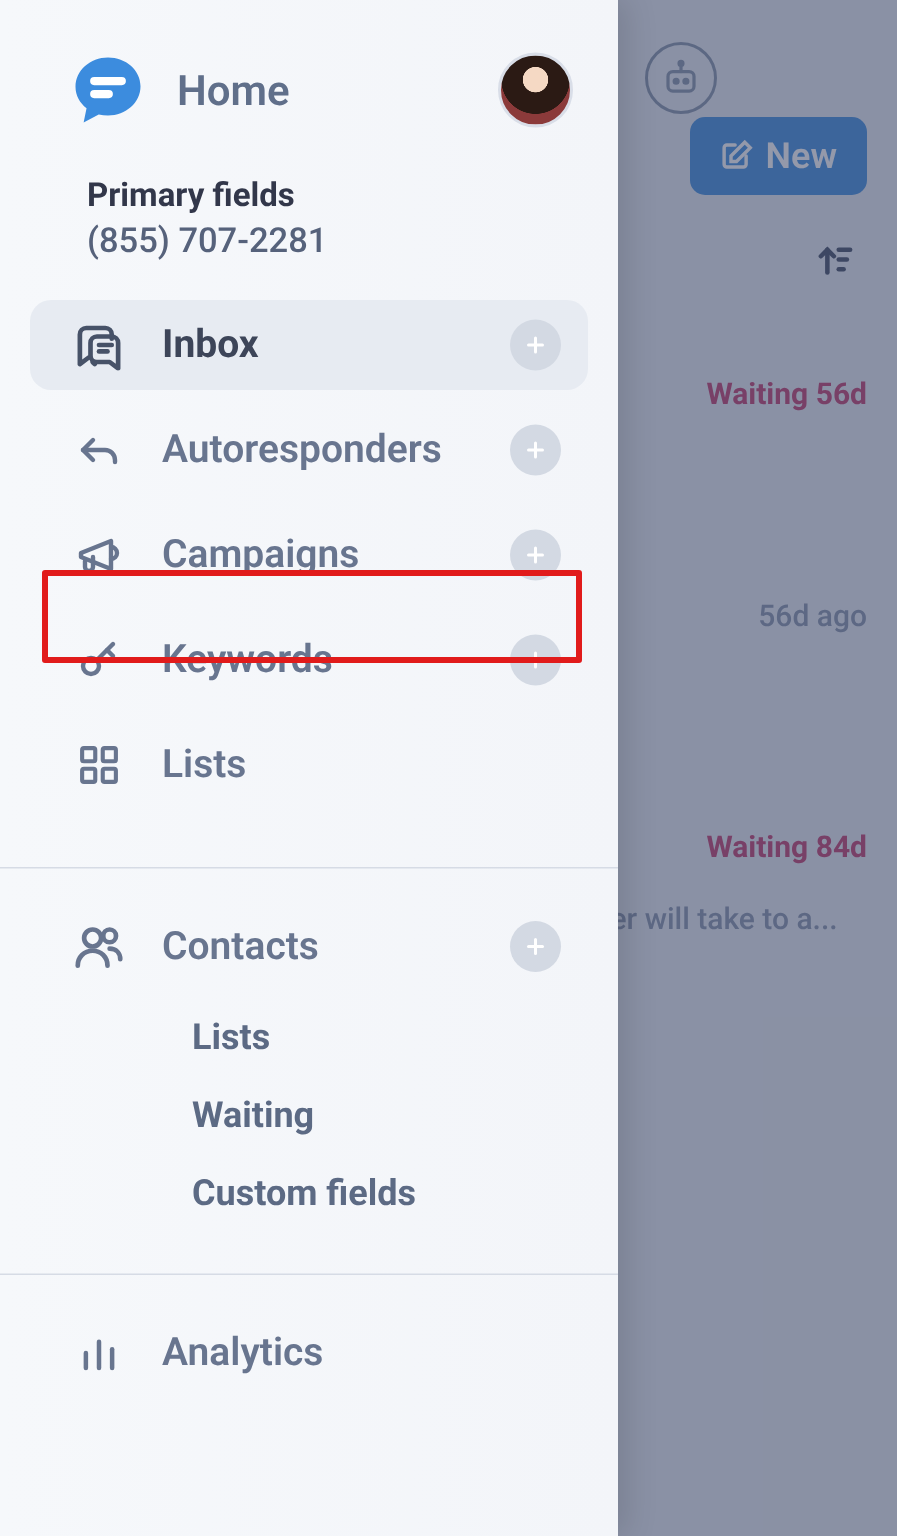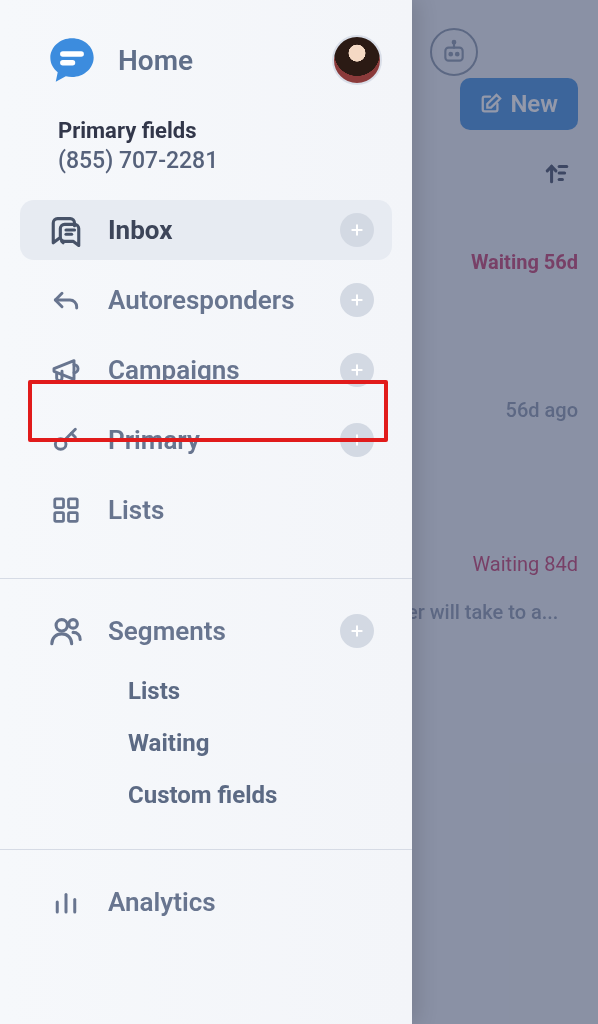--- a/index.html
+++ b/index.html
@@ -8,21 +8,21 @@
 
   
   .bg { position: absolute; inset: 0; background: #e9edf3; }
   .bg-overlay { position: absolute; top:0; right:0; width: 186px; height: 1024px; background: rgba(60,70,100,0.55); }
   .bg-content { position: absolute; right: 0; top: 0; width: 186px; height: 1000px; overflow: hidden; }
   .bg-bot-icon { position:absolute; top:28px; left:18px; width:48px; height:48px; border:2px solid #7a8aa2; border-radius:50%; display:flex; align-items:center; justify-content:center; color:#7a8aa2; opacity:0.9; }
   .bg-new-btn { position:absolute; top:78px; right:20px; background:#3c8cde; color:#fff; border-radius:10px; padding:12px 20px; font-size:24px; font-weight:600; display:flex; align-items:center; gap:8px; }
   .bg-sort-icon { position:absolute; top:160px; right:28px; color:#3e4a63; font-size:24px; font-weight:700; }
   .bg-row-1 { position:absolute; top:250px; right:20px; color:#c13a6b; font-weight:700; font-size:20px; }
   .bg-row-2 { position:absolute; top:398px; right:20px; color:#8593ab; font-weight:500; font-size:20px; }
-  .bg-row-3 { position:absolute; top:552px; right:20px; color:#c13a6b; font-weight:400; font-size:20px; }
+  .bg-row-3 { position:absolute; top:552px; right:20px; color:#c13a6b; font-weight:700; font-size:20px; }
   .bg-row-4 { position:absolute; top:600px; left:-5px; right:0; color:#8593ab; font-weight:500; font-size:20px; white-space:nowrap; }
 
   
   .sidebar { position:absolute; top:0; left:0; width:412px; height:1024px; background:linear-gradient(90deg,#f6f8fb 0%, #f3f5f9 100%); box-shadow: 6px 0 20px rgba(0,0,0,0.12); }
   .sb-header { display:flex; align-items:center; justify-content:space-between; padding:34px 30px 22px 46px; }
   .sb-logo-wrap { display:flex; align-items:center; gap:20px; }
   .sb-logo { width:52px; height:52px; border-radius:14px; display:flex; align-items:center; justify-content:center; }
   .sb-title { font-size:28px; font-weight:600; color:#606f8a; }
   .avatar { width:50px; height:50px; border-radius:50%; background:radial-gradient(circle at 50% 35%, #f5d9c4 0 22%, #2b1a14 23% 60%, #8b3a3a 61% 100%); border:2px solid #d9dee8; }
 
@@ -163,21 +163,21 @@
       </div>
 
       <div class="nav-item muted">
         <span class="icon">
           <svg width="32" height="32" viewBox="0 0 24 24" fill="none" stroke="#68758f" stroke-width="2.2" stroke-linecap="round" stroke-linejoin="round">
               <circle cx="8" cy="15" r="4"></circle>
               <path d="M11 12l8-8"></path>
               <path d="M16 7l3 3"></path>
             </svg>
         </span>
-        <span class="label">Primary</span>
+        <span class="label">Keywords</span>
         <span class="plus-btn">
           <svg width="16" height="16" viewBox="0 0 24 24" stroke="#fff" stroke-width="3" stroke-linecap="round">
               <line x1="12" y1="5" x2="12" y2="19"></line>
               <line x1="5" y1="12" x2="19" y2="12"></line>
             </svg>
         </span>
       </div>
 
       <div class="nav-item muted">
         <span class="icon">
@@ -198,21 +198,21 @@
     <div class="nav-list" style="padding-top:0;">
       <div class="nav-item muted" style="margin-bottom:4px;">
         <span class="icon">
           <svg width="34" height="34" viewBox="0 0 24 24" fill="none" stroke="#68758f" stroke-width="2.2" stroke-linecap="round" stroke-linejoin="round">
               <circle cx="9" cy="8" r="4"></circle>
               <path d="M2 21c0-4 3-7 7-7s7 3 7 7"></path>
               <circle cx="17" cy="7" r="3"></circle>
               <path d="M22 18c0-3-2-5-5-5"></path>
             </svg>
         </span>
-        <span class="label">Segments</span>
+        <span class="label">Contacts</span>
         <span class="plus-btn">
           <svg width="16" height="16" viewBox="0 0 24 24" stroke="#fff" stroke-width="3" stroke-linecap="round">
               <line x1="12" y1="5" x2="12" y2="19"></line>
               <line x1="5" y1="12" x2="19" y2="12"></line>
             </svg>
         </span>
       </div>
 
       <div class="sub-list">
         <div class="sub-item">Lists</div>

